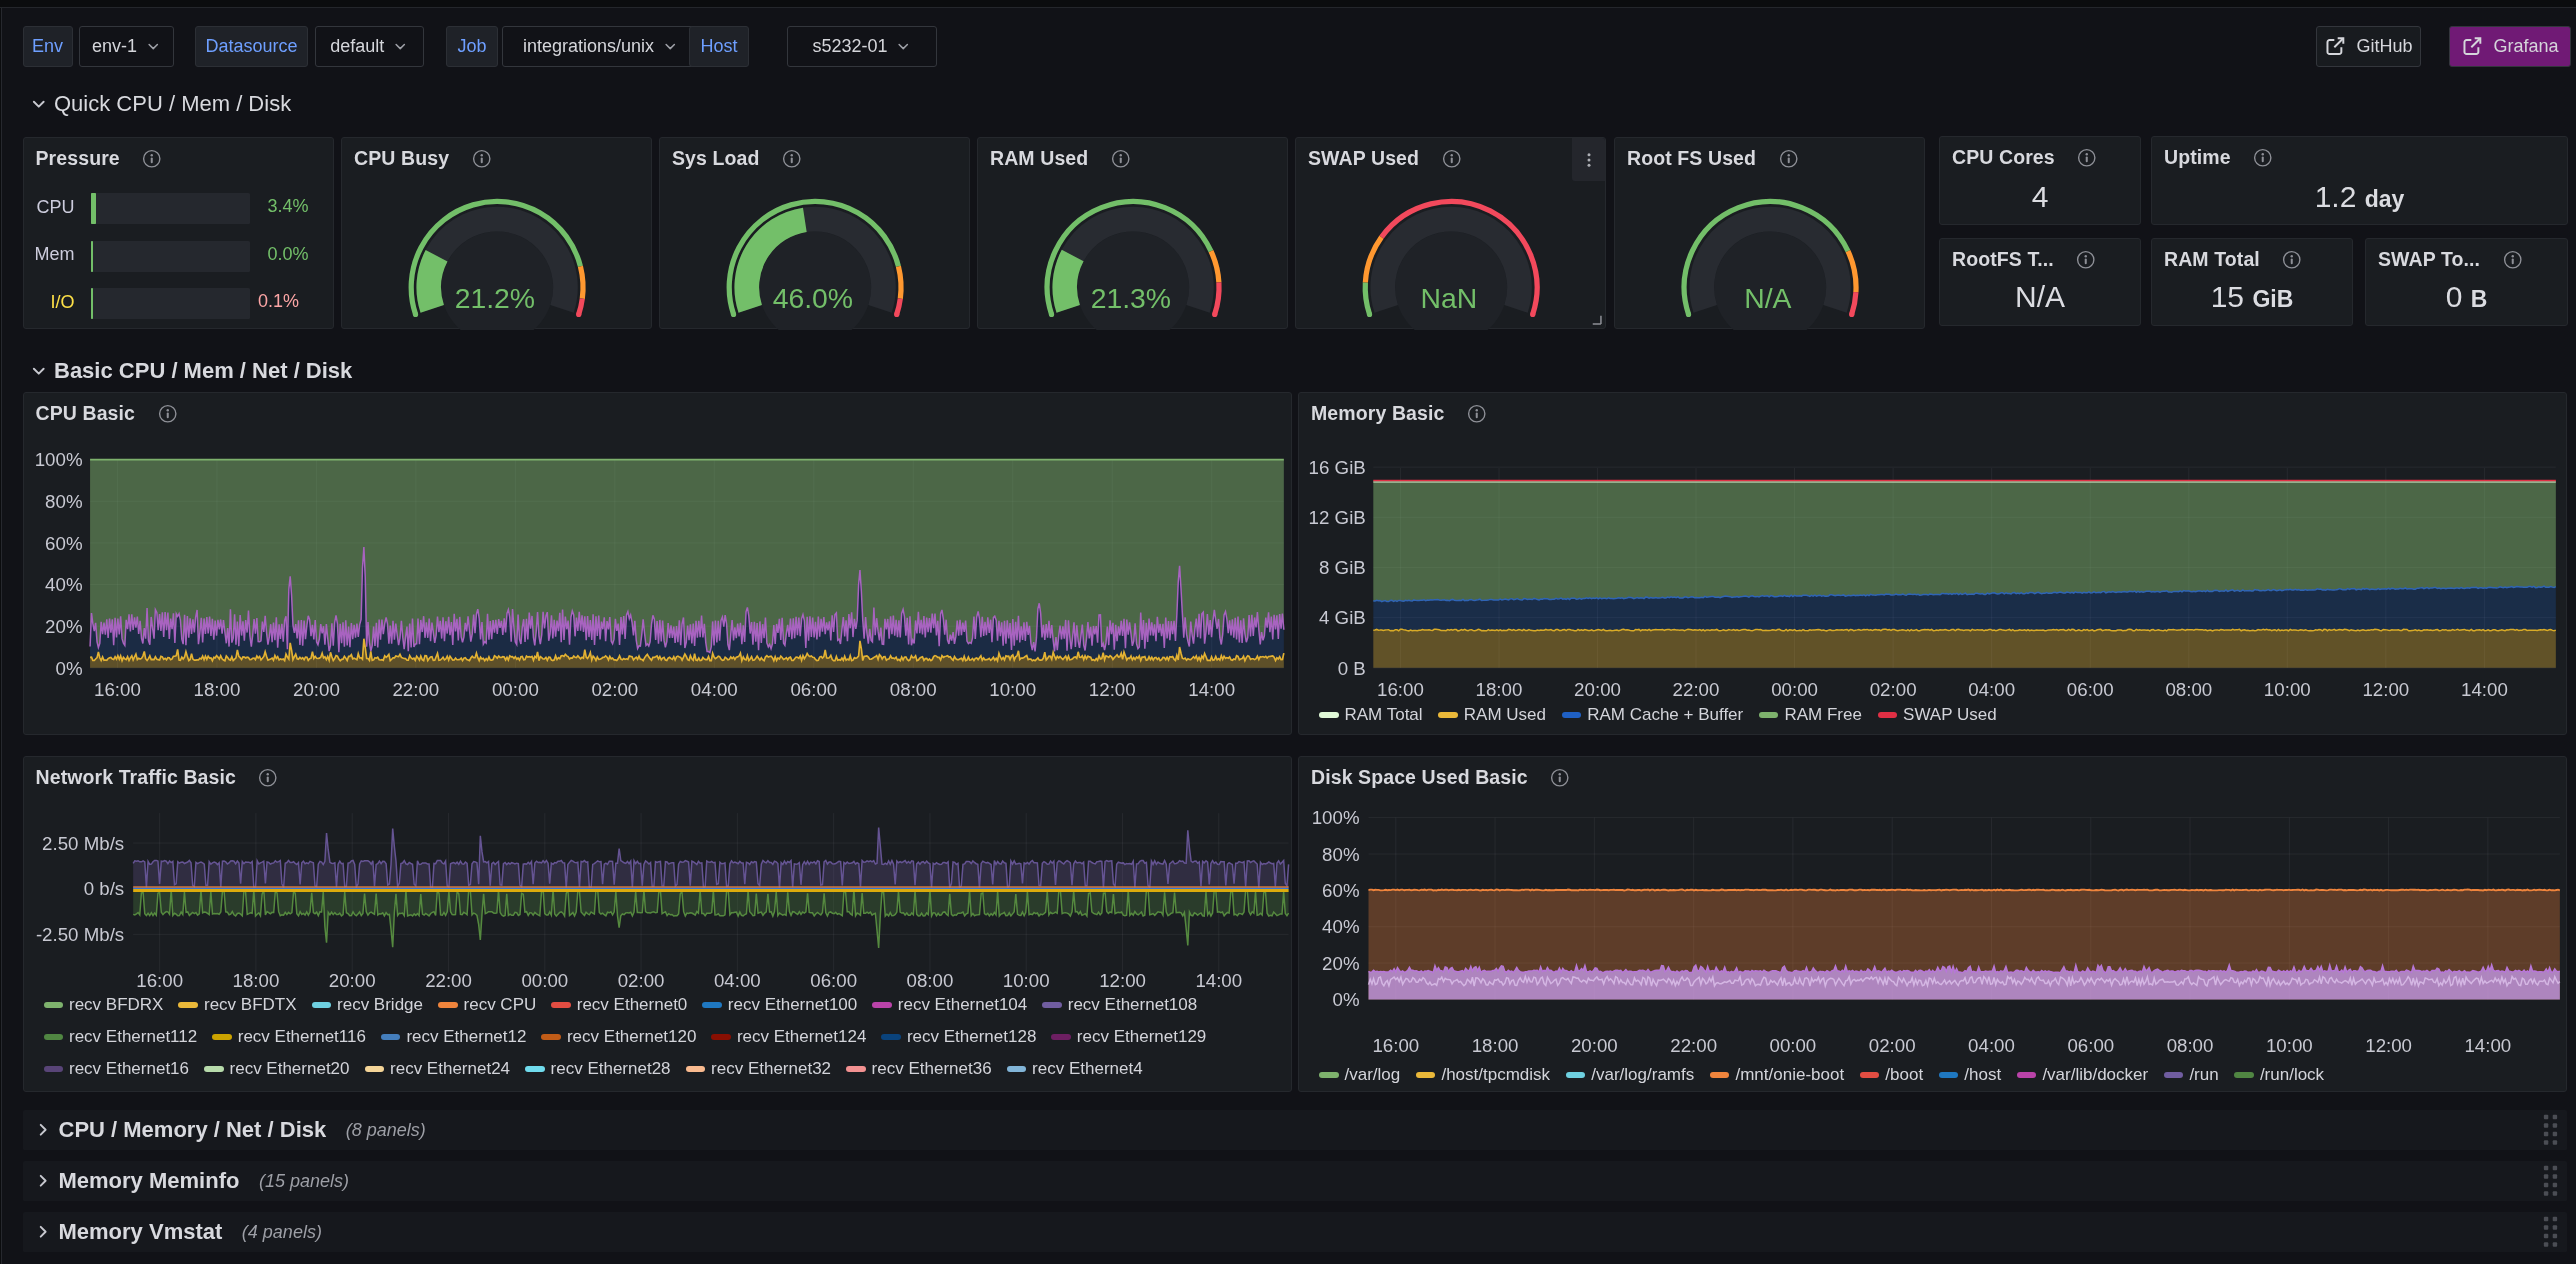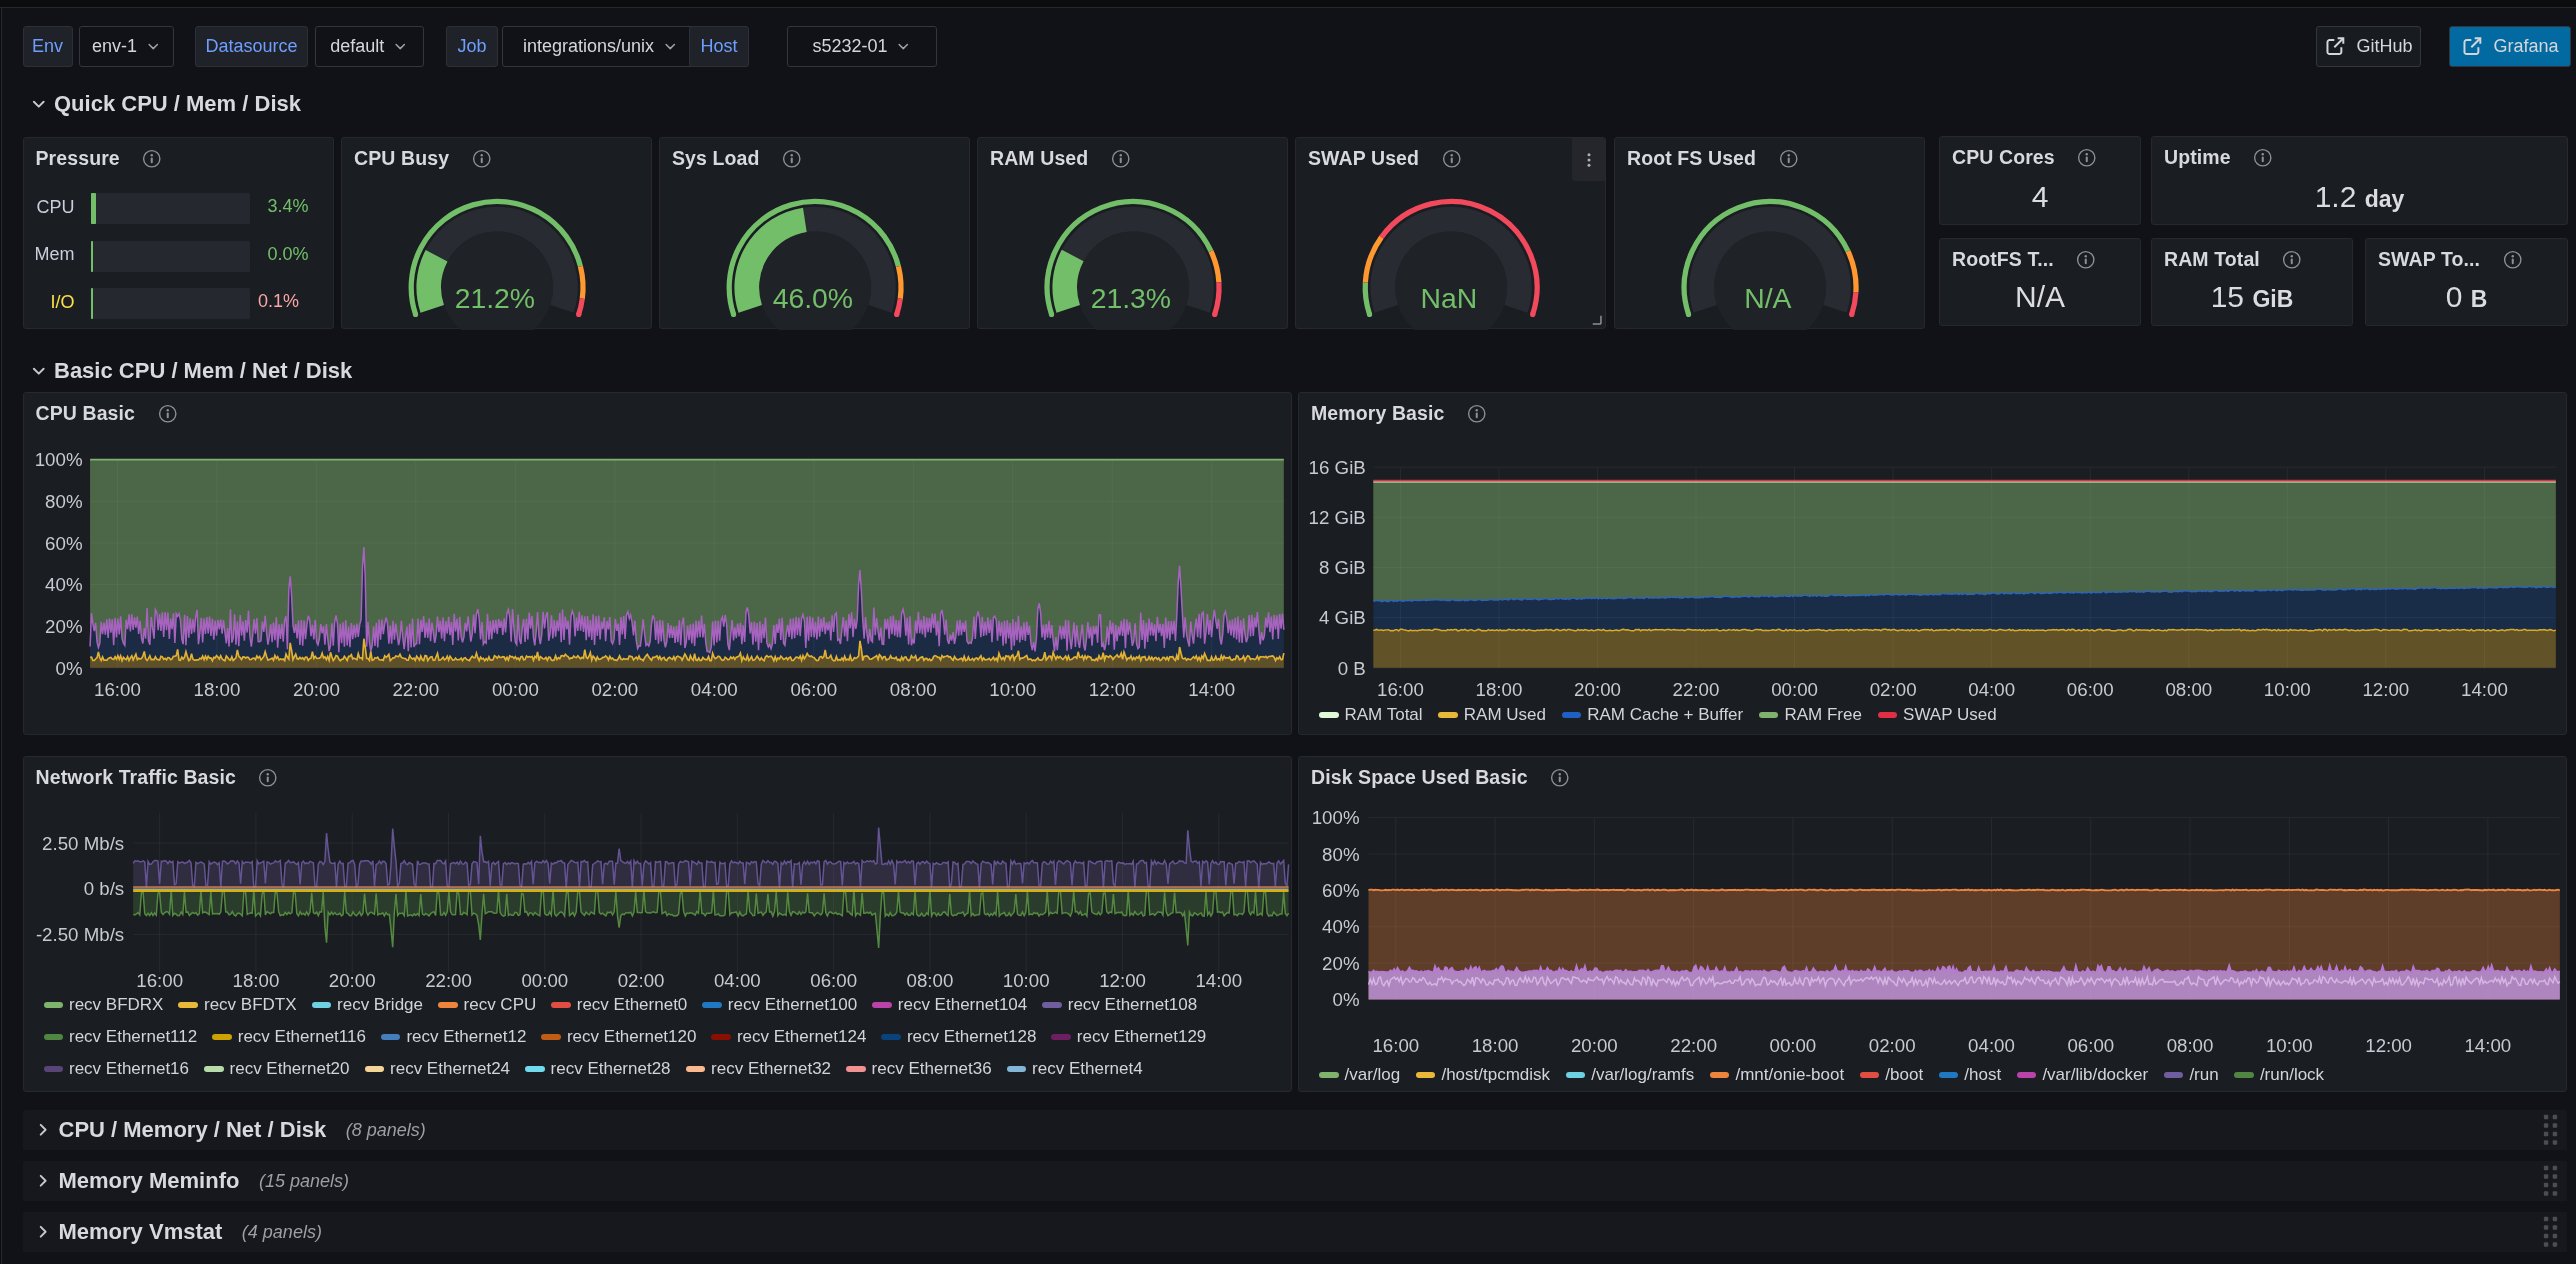--- a/index.html
+++ b/index.html
@@ -46,26 +46,26 @@
     <span style="margin-right:7.5px">s5232-01</span>
     <svg width="16.5" height="16.5" viewBox="0 0 24 24" style="flex:0 0 auto">
       <path d="M6 9.5l6 6 6-6" fill="none" stroke="#9fa1a8" stroke-width="2.2" stroke-linecap="round" stroke-linejoin="round"></path>
     </svg>
   </div>
 <div class="chip" style="left:2316px;width:105px;background:#181b1f;border:0.7px solid #33363c;color:#d5d6db;font-weight:500"><svg width="22.5" height="22.5" viewBox="0 0 24 24" style="margin-right:9.7px">
       <path d="M18.5 13v5a2.3 2.3 0 0 1-2.3 2.3H6A2.3 2.3 0 0 1 3.7 18V7.7A2.3 2.3 0 0 1 6 5.4h5" fill="none" stroke="#d5d6db" stroke-width="2.1"></path>
       <path d="M14.6 3.4h6v6" fill="none" stroke="#d5d6db" stroke-width="2.1"></path>
       <path d="M20.3 3.7L11 13" fill="none" stroke="#d5d6db" stroke-width="2.1"></path>
     </svg>GitHub</div>
-<div class="chip" style="left:2449px;width:122px;background:#0369a1;border:0.7px solid #33363c;color:#d5d6db;font-weight:500"><svg width="22.5" height="22.5" viewBox="0 0 24 24" style="margin-right:9.7px">
+<div class="chip" style="left:2449px;width:122px;background:#701a75;border:0.7px solid #33363c;color:#d5d6db;font-weight:500"><svg width="22.5" height="22.5" viewBox="0 0 24 24" style="margin-right:9.7px">
       <path d="M18.5 13v5a2.3 2.3 0 0 1-2.3 2.3H6A2.3 2.3 0 0 1 3.7 18V7.7A2.3 2.3 0 0 1 6 5.4h5" fill="none" stroke="#d5d6db" stroke-width="2.1"></path>
       <path d="M14.6 3.4h6v6" fill="none" stroke="#d5d6db" stroke-width="2.1"></path>
       <path d="M20.3 3.7L11 13" fill="none" stroke="#d5d6db" stroke-width="2.1"></path>
     </svg>Grafana</div>
-<div class="sect" style="left:28.5px;top:91px;font-size:22px;font-weight:700">
+<div class="sect" style="left:28.5px;top:91px;font-size:22px;font-weight:400">
     <svg width="19.5" height="19.5" viewBox="0 0 24 24" style="flex:0 0 auto">
       <path d="M6 9.5l6 6 6-6" fill="none" stroke="#c7c8cf" stroke-width="2.4" stroke-linecap="round" stroke-linejoin="round"></path>
     </svg>
     <span style="margin-left:6px">Quick CPU / Mem / Disk</span>
   </div>
 <div class="sect" style="left:28.5px;top:358px;font-size:22px;font-weight:700">
     <svg width="19.5" height="19.5" viewBox="0 0 24 24" style="flex:0 0 auto">
       <path d="M6 9.5l6 6 6-6" fill="none" stroke="#c7c8cf" stroke-width="2.4" stroke-linecap="round" stroke-linejoin="round"></path>
     </svg>
     <span style="margin-left:6px">Basic CPU / Mem / Net / Disk</span>

